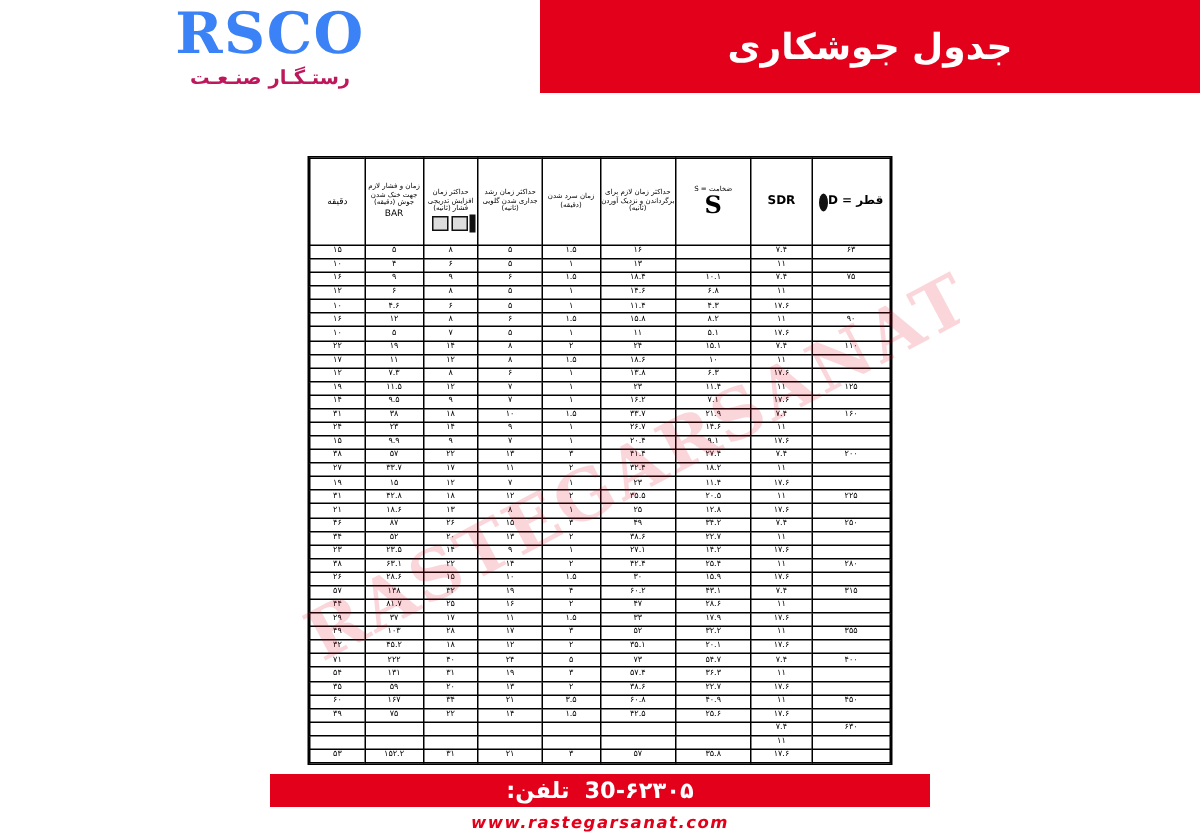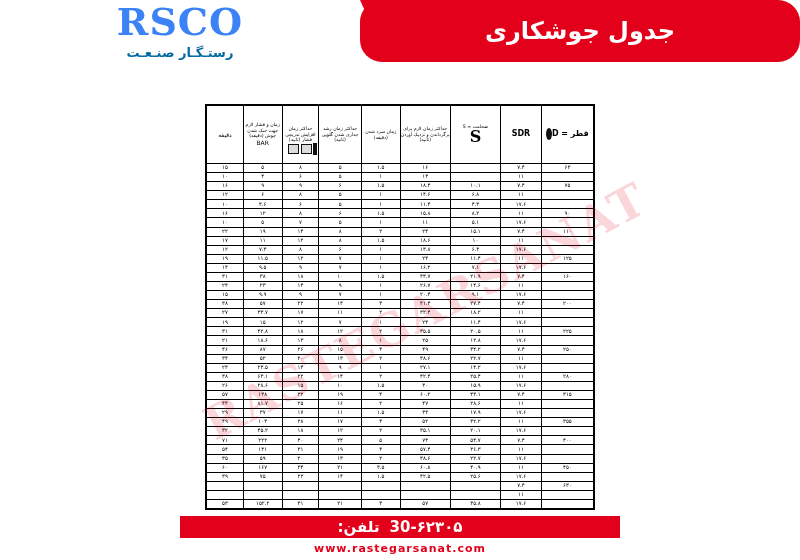--- a/index.html
+++ b/index.html
@@ -36,33 +36,32 @@
   .logo-word {
     font-family: "DejaVu Serif", serif;
     font-weight: bold;
     font-size: 38px;
     color: #3b82f6;
     letter-spacing: 1px;
     line-height: 1;
   }
   .logo-sub {
     font-size: 13px;
-    color: #0369a1;
+    color: #be185d;
     margin-top: 4px;
     letter-spacing: 3px;
     direction: rtl;
     font-weight: bold;
   }
   .header-right {
     flex: 1;
     background: #e2001a;
     display: flex;
     align-items: center;
     justify-content: center;
-    border-radius: 22px;
   }
   .header-title {
     color: #ffffff;
     font-size: 24px;
     font-weight: bold;
     direction: rtl;
   }
   .header-notch {
     position: absolute;
     top: 0; left: 360px;
@@ -214,20 +213,21 @@
     direction: rtl; gap: 10px;
   }
   .footer-site {
     position: absolute;
     left: 0; right: 0; top: 30px;
     text-align: center;
     color: #e2001a;
     font-size: 11px;
     letter-spacing: 1px;
     font-weight: bold;
+    font-style: italic;
   }
 </style>
 </head>
 <body>
 
 <div id="page">
 
   <div class="header">
     <div class="header-left">
       <div class="logo-word">RSCO</div>

